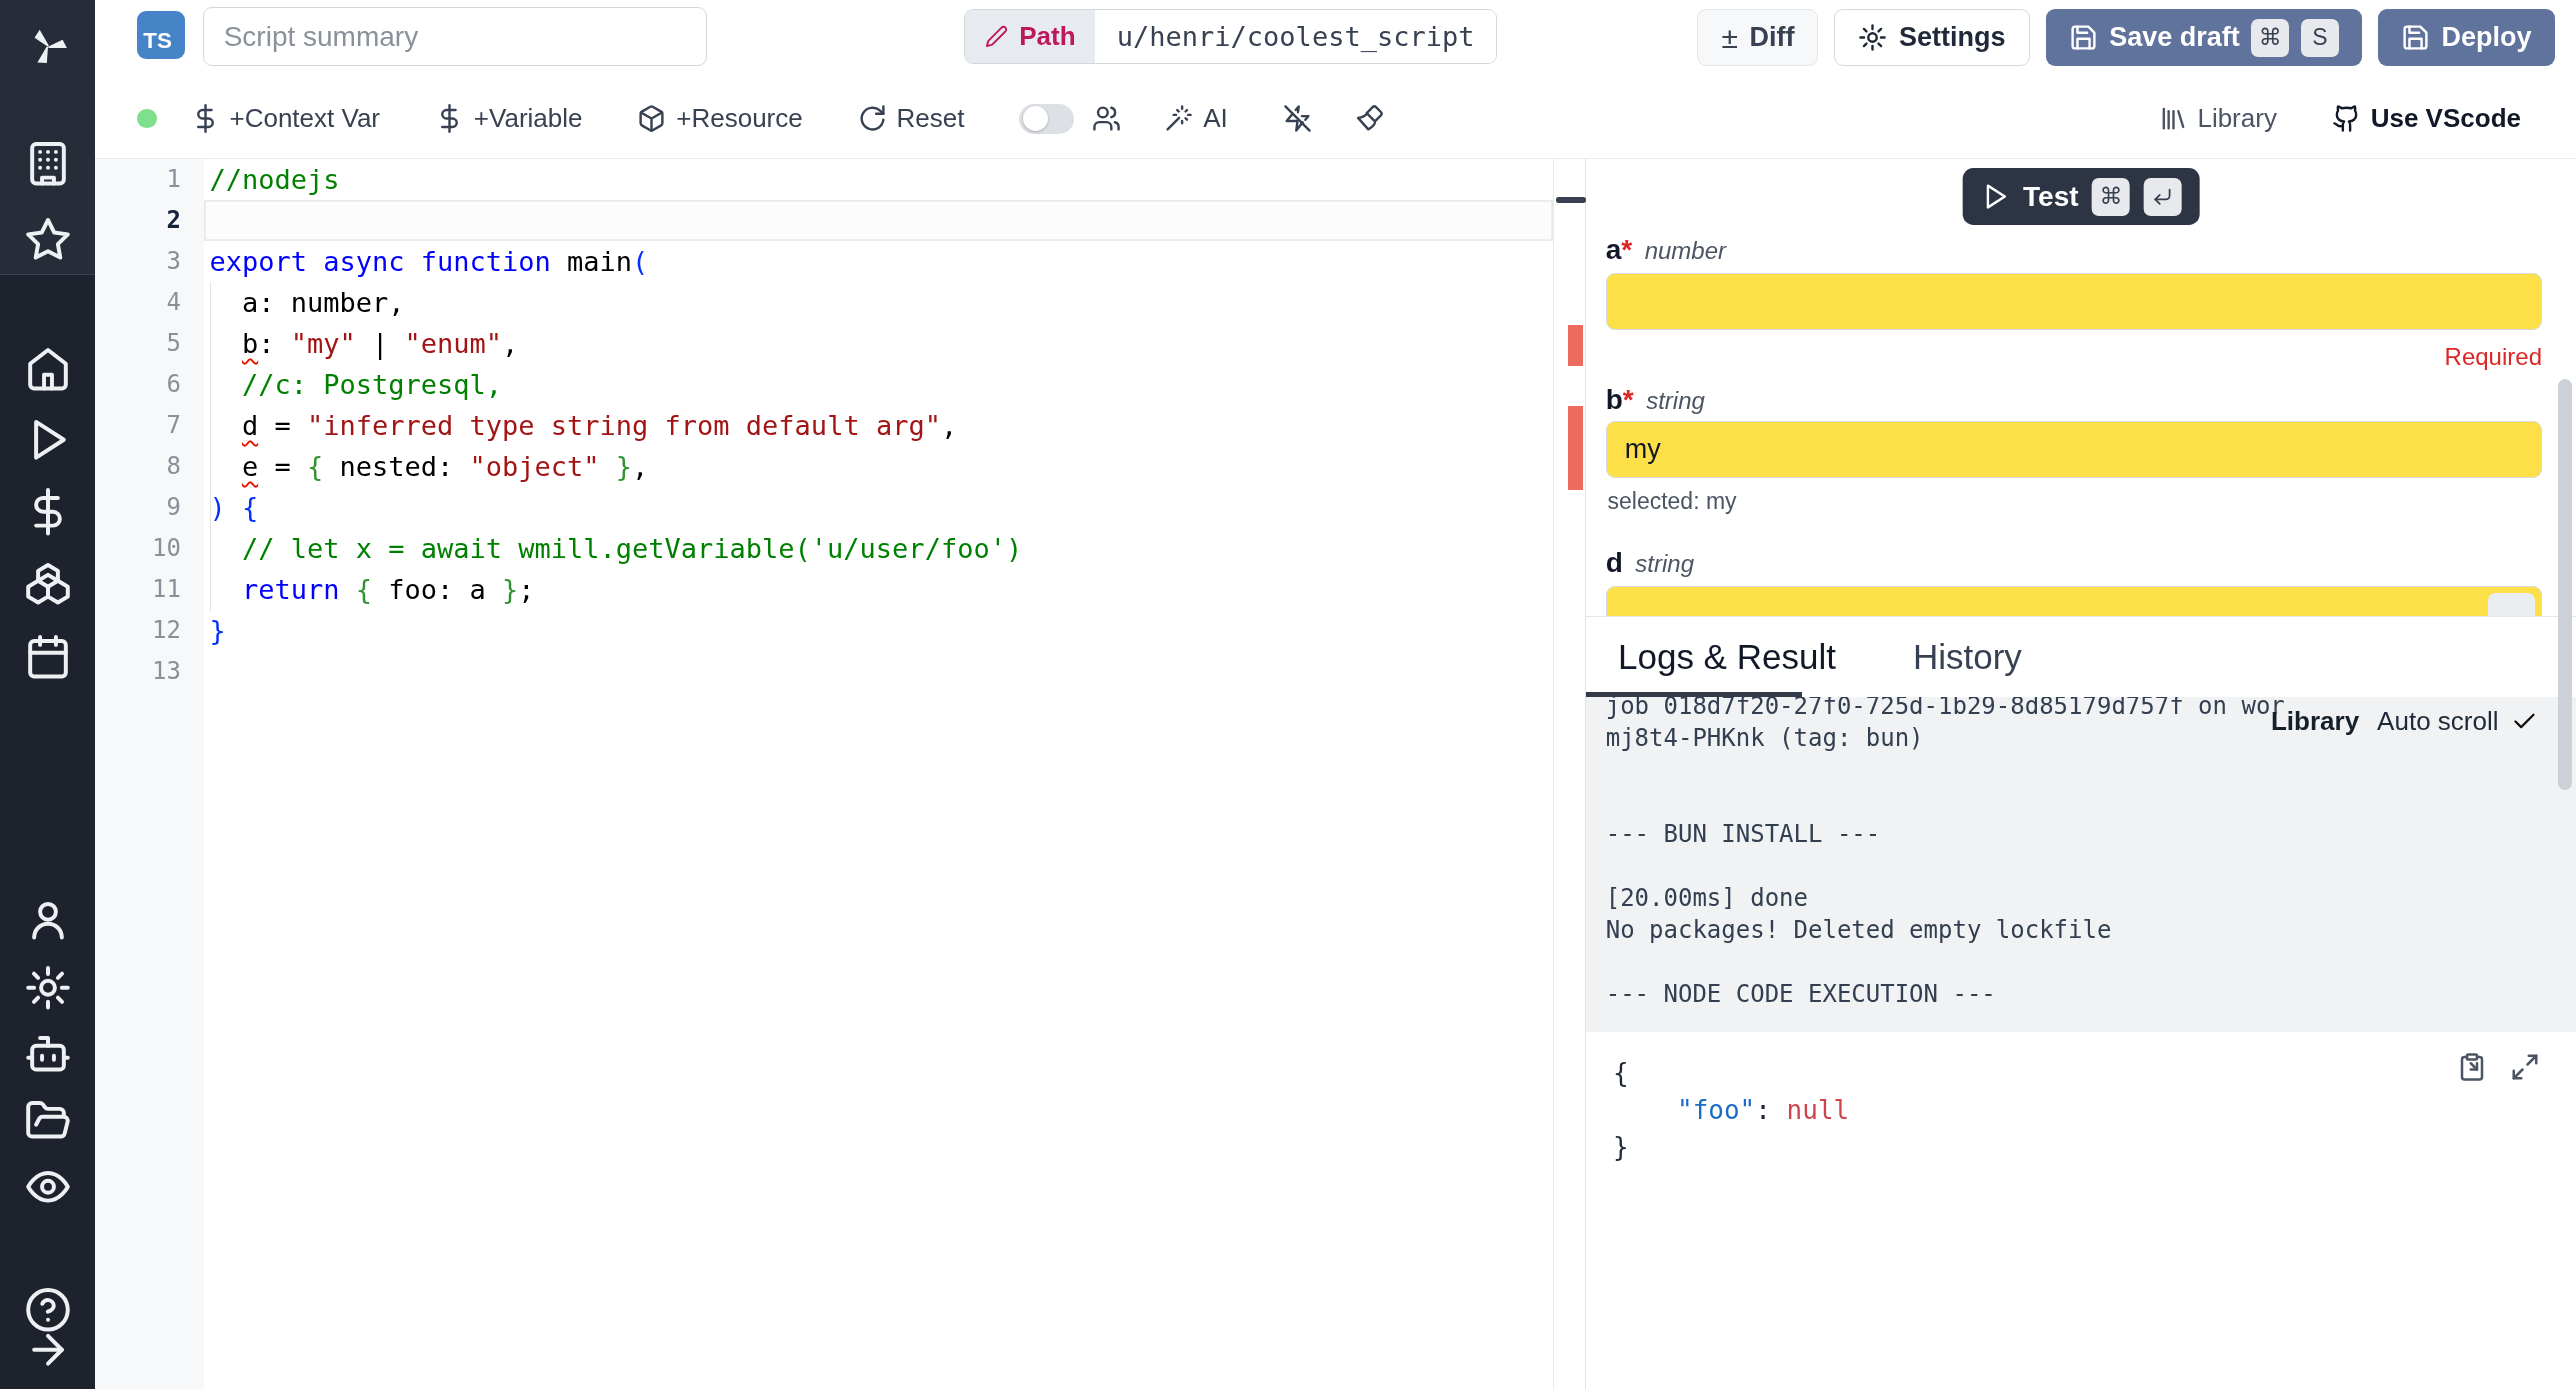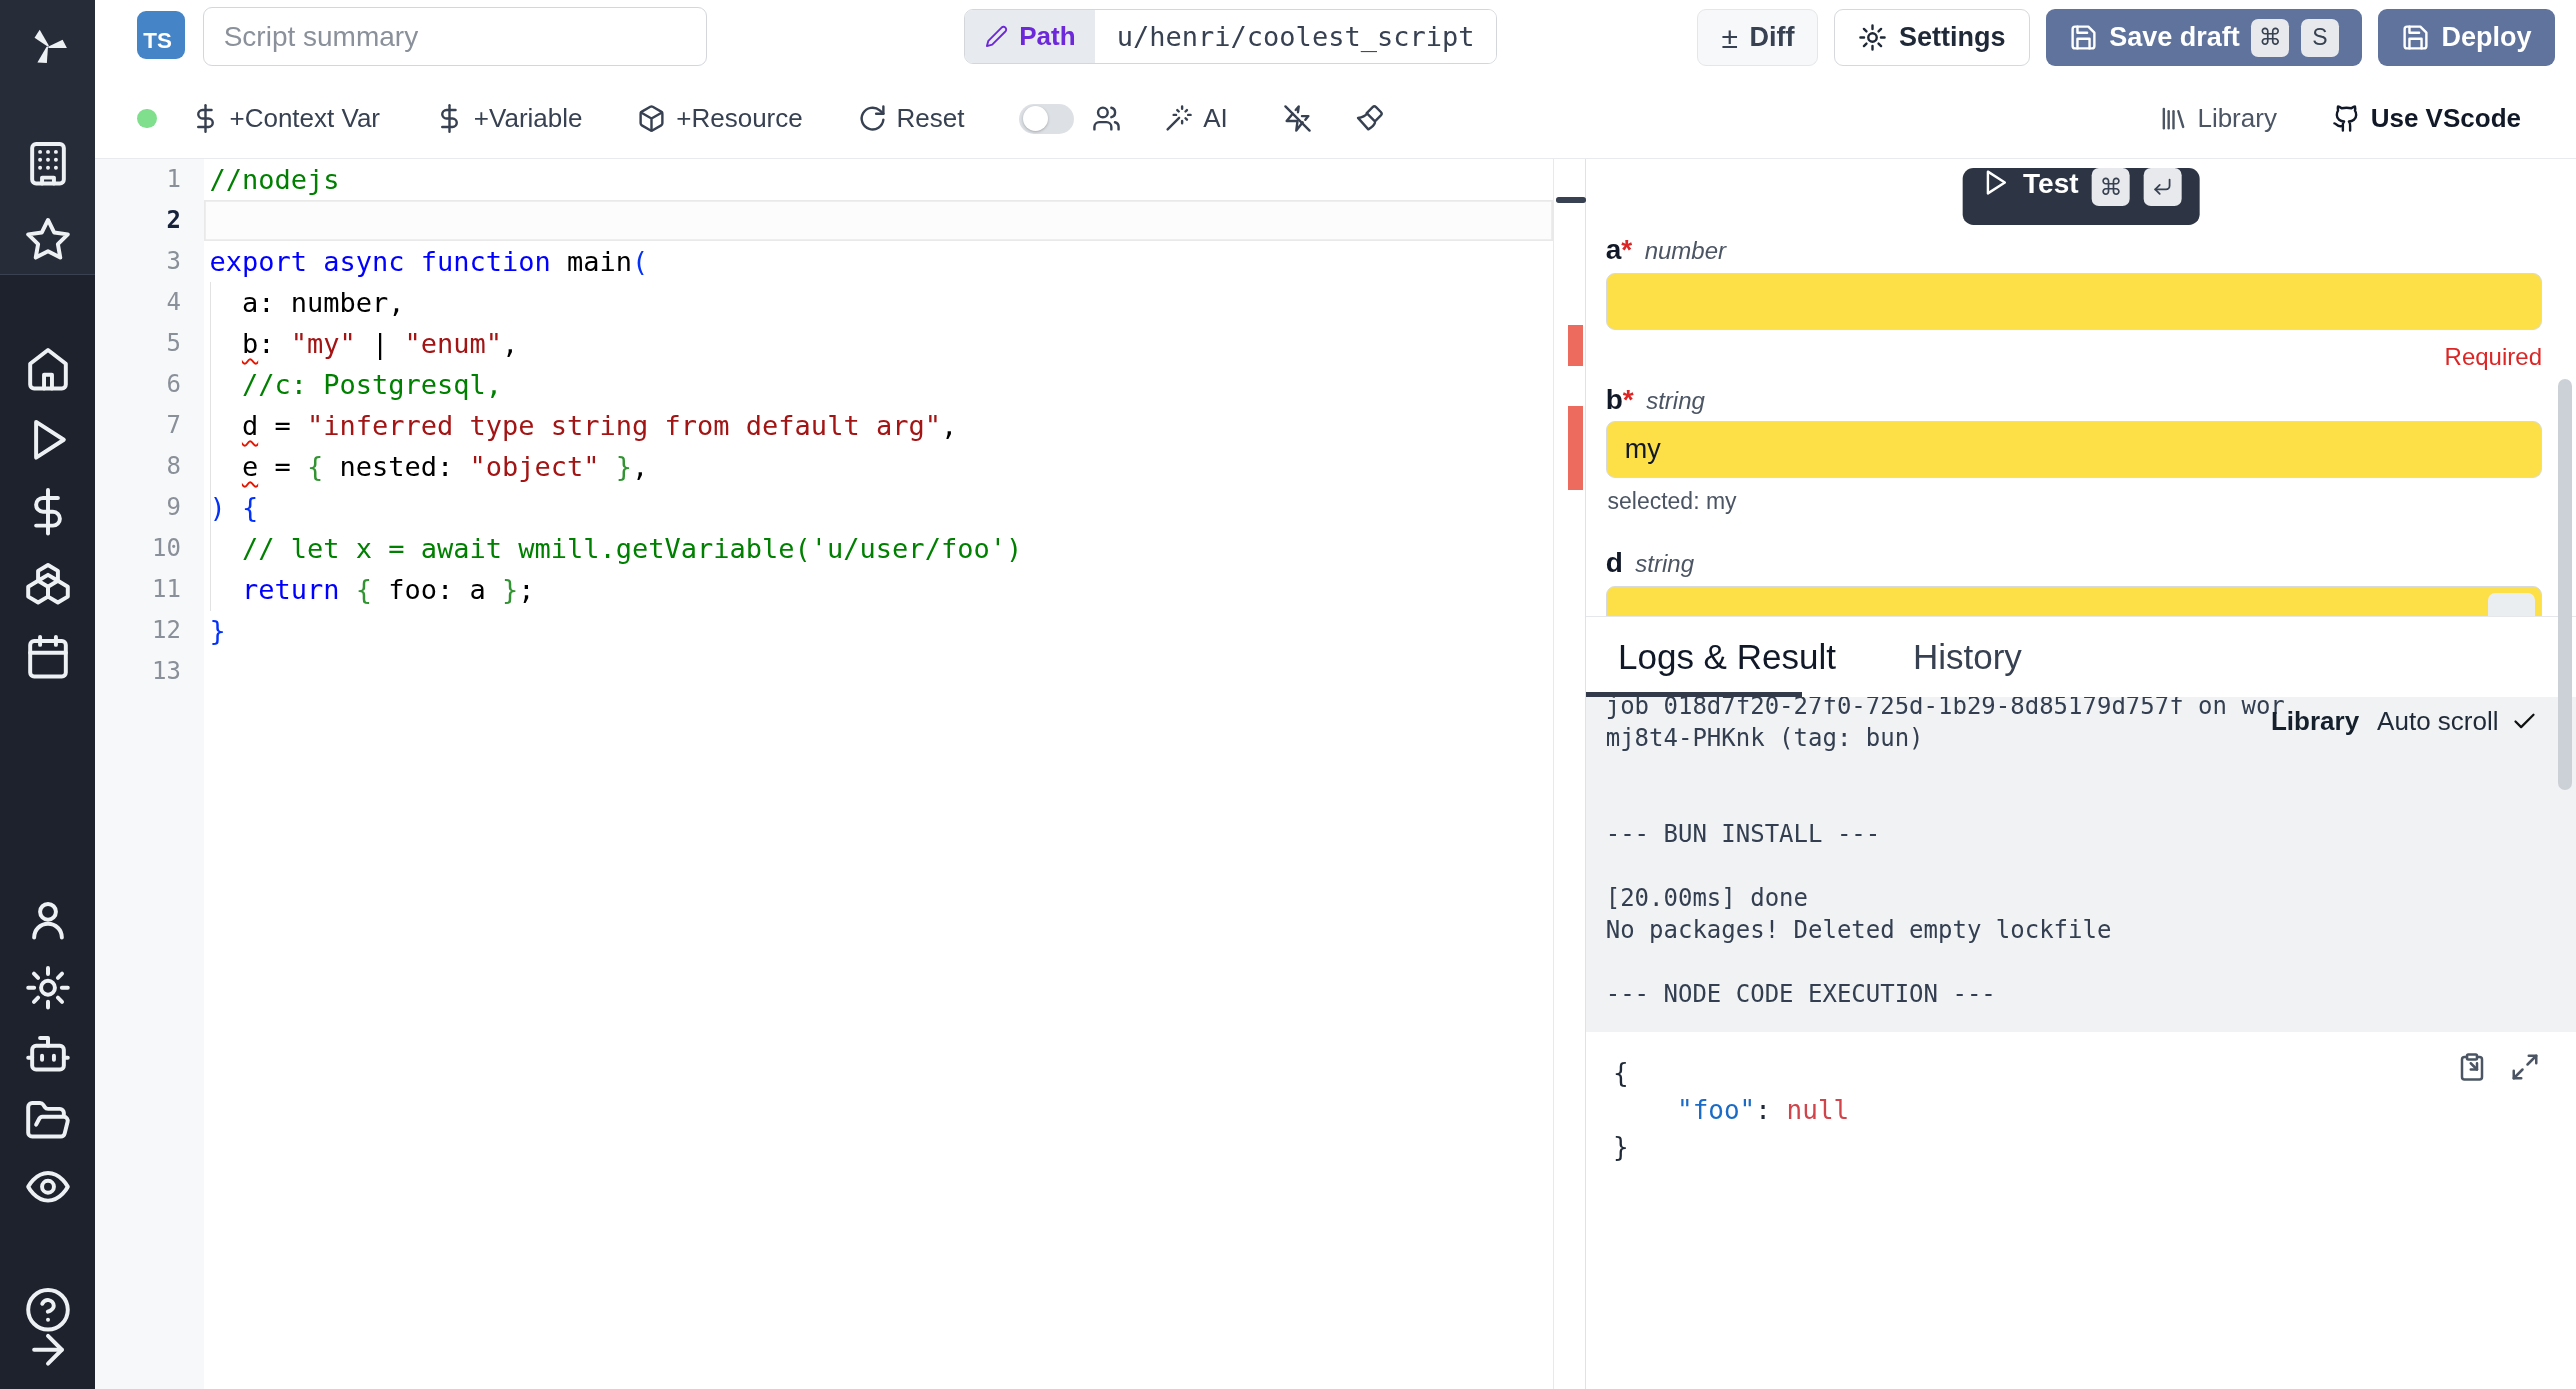--- a/index.html
+++ b/index.html
@@ -25,21 +25,21 @@
   .emoji { position:absolute; left:79px; top:-3.6px; width:24px; height:29.5px; background:#fbf6ec;
     border:1.8px solid #b9b2a4; border-radius:50%; }
   .emoji::before { content:""; position:absolute; left:4.5px; top:11.6px; width:3.6px; height:3.6px; border-radius:50%;
     background:#3c2f28; box-shadow:9.8px 0 0 #3c2f28; }
   .emoji::after { content:""; position:absolute; left:8px; top:17px; width:5.4px; height:3.6px; border-radius:0 0 5.4px 5.4px; background:#8c3030; }
   .summary-input { position:absolute; left:108px; top:7.2px; width:504px; height:59px; border:1.8px solid #d3d7dc;
     border-radius:9px; padding:0 19.7px; font-size:28px; color:#1f2937; outline:none; font-family:"Liberation Sans",sans-serif; }
   .summary-input::placeholder { color:#8b919a; }
   .path-wrap { position:absolute; left:869px; top:9px; height:55px; display:flex; border:1.8px solid #d3d7dc;
     border-radius:9px; overflow:hidden; }
-  .path-left { background:#e7eaee; display:flex; align-items:center; gap:11.6px; padding:0 19.7px; color:#6d28d9; }
+  .path-left { background:#e7eaee; display:flex; align-items:center; gap:11.6px; padding:0 19.7px; color:#be185d; }
   .path-left svg { width:23px; height:23px; }
   .path-label { font-size:26px; font-weight:bold; }
   .path-value { background:#fff; display:flex; align-items:center; padding:0 21.5px;
     font-family:"DejaVu Sans Mono", monospace; font-size:27px; color:#374151; }
   .hdr-buttons { position:absolute; right:21.5px; top:9px; height:57px; display:flex; gap:16px; }
   .btn { display:flex; align-items:center; gap:11.6px; border-radius:9px; font-size:27px; font-weight:600;
     padding:0 23px; cursor:pointer; border:none; font-family:"Liberation Sans",sans-serif; }
   .btn svg { width:27px; height:27px; }
   .btn-diff { background:#f7f8f9; border:1.8px solid #e4e7ea; color:#374151; }
   .pm { font-size:30px; font-weight:400; }
@@ -82,21 +82,21 @@
   .tok-e{ text-decoration:underline wavy #e51400; text-decoration-thickness:1.8px; text-underline-offset:5.4px; }
   .ruler { width:32px; flex:none; border-left:0.9px solid #e7e9ec; position:relative; }
   .ruler-mark { position:absolute; left:14.3px; width:14.3px; background:#ec6a5e; }
   .divider-handle { position:absolute; left:1461px; top:38px; width:30px; height:6.3px; background:#374151;
     border-radius:2.7px; z-index:5; cursor:col-resize; }
 
   
   .rpanel { flex:1; border-left:1.8px solid #dfe3e8; position:relative; background:#fff; min-width:0; }
   .run-form { position:absolute; left:0; right:0; top:0; height:457px; overflow:hidden; }
   .test-btn { position:absolute; left:50%; transform:translateX(-50%); top:9px; height:57px; background:#2d3545;
-    border:none; border-radius:10.7px; color:#fff; display:flex; align-items:flex-start; gap:13.4px; padding:0 18px;
+    border:none; border-radius:10.7px; color:#fff; display:flex; align-items:center; gap:13.4px; padding:0 18px;
     font-size:28px; font-weight:600; cursor:pointer; font-family:"Liberation Sans",sans-serif; }
   .test-btn svg { width:27px; height:27px; }
   .field-label { position:absolute; left:19.7px; display:flex; align-items:baseline; gap:12.5px; }
   .fname { font-size:28px; font-weight:bold; color:#111827; }
   .fstar { color:#dc2626; font-size:28px; font-weight:bold; }
   .ftype { font-size:24px; font-style:italic; color:#4b5563; }
   .field-input { position:absolute; left:19.7px; right:34px; height:57px; border:1.8px solid #d6dade; border-radius:9px;
     background:#fde047; font-size:27px; color:#111827; padding:0 18px; outline:none; font-family:"Liberation Sans",sans-serif; }
   .note-required { position:absolute; right:34px; color:#dc2626; font-size:24px; }
   .note-selected { position:absolute; left:21.5px; color:#4b5563; font-size:23px; }

